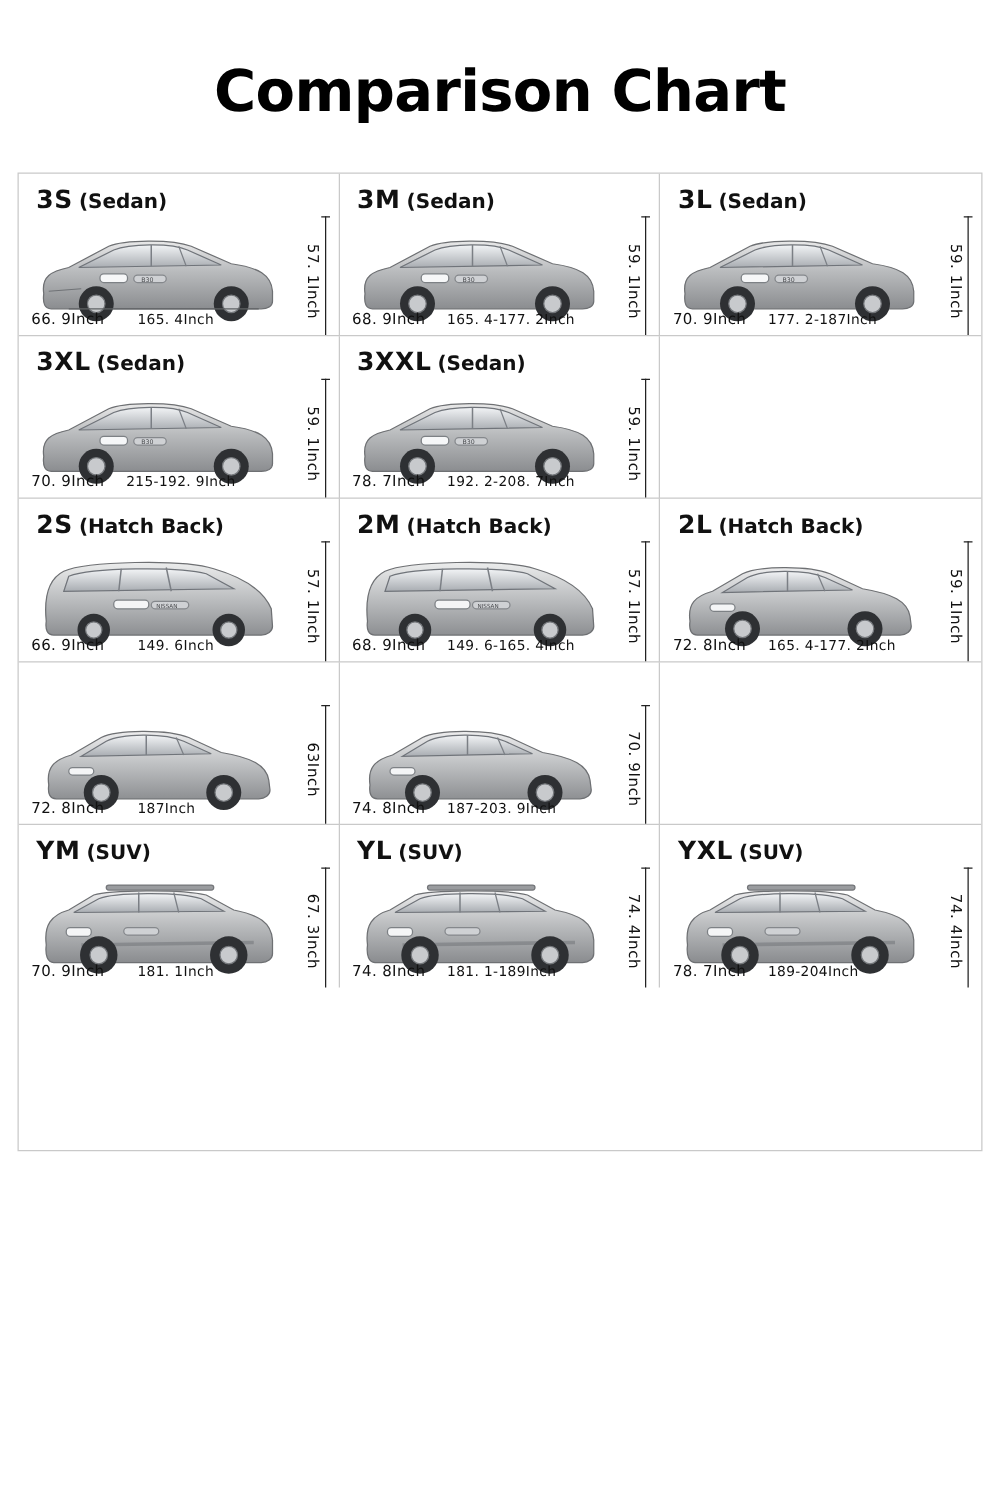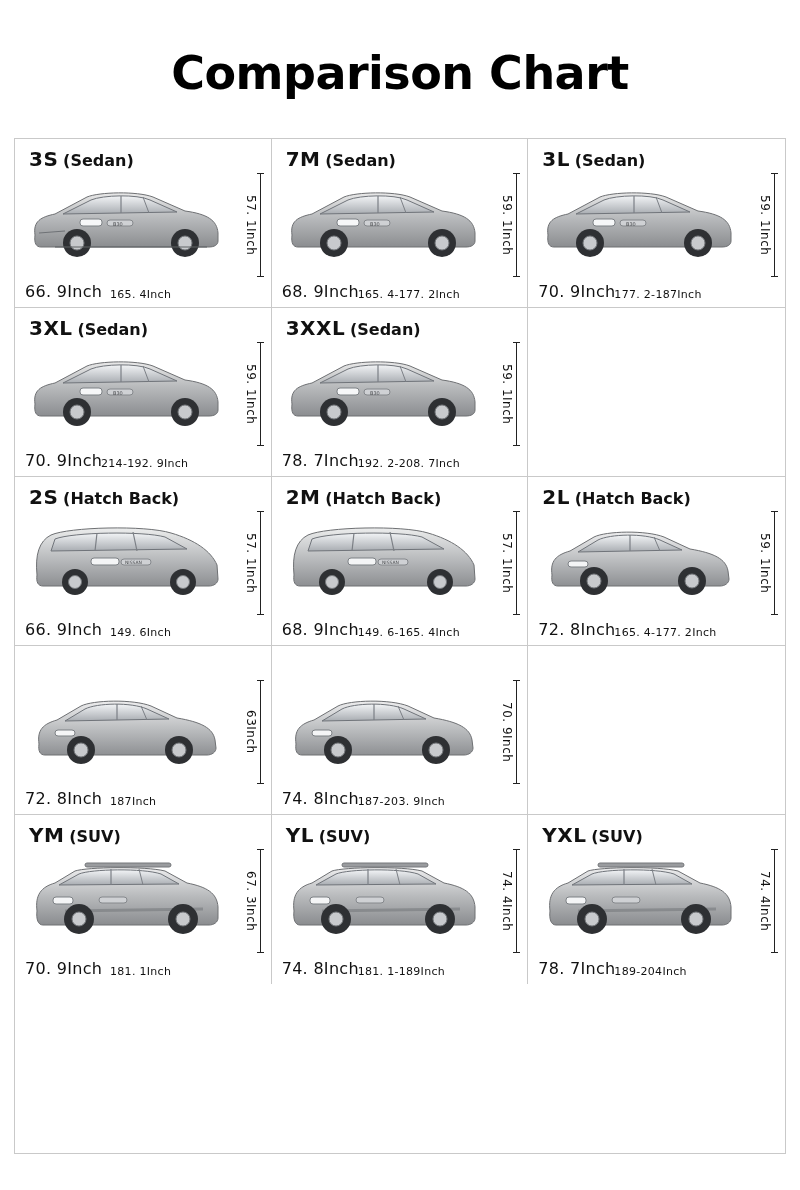--- a/index.html
+++ b/index.html
@@ -27,21 +27,21 @@
     color: #000;
     margin: 16px;
     padding-top: 34px;
     line-height: 1;
   }
   .grid {
     position: absolute;
     left: 14px;
     top: 138px;
     width: 772px;
-    height: 1016px;
+    height: 783px;
     border: 1px solid #c9c9c9;
     display: grid;
     grid-template-columns: 1fr 1fr 1fr;
     grid-template-rows: repeat(6, 1fr);
   }
   .cell {
     position: relative;
     border-right: 1px solid #c9c9c9;
     border-bottom: 1px solid #c9c9c9;
     overflow: hidden;
@@ -119,21 +119,21 @@
     left: 0;
     right: 0;
     bottom: 6px;
     height: 16px;
   }
   .dim-width {
     position: absolute;
     left: 10px;
     bottom: 0;
     font-family: "DejaVu Sans", sans-serif;
-    font-size: 16px;
+    font-size: 12px;
     color: #111;
     white-space: nowrap;
     letter-spacing: 0.3px;
   }
   .dim-length {
     position: absolute;
     left: 95px;
     bottom: 0;
     font-family: "DejaVu Sans", sans-serif;
     font-size: 11px;
@@ -191,21 +191,21 @@
         <span class="vline"></span>
       </div>
       <div class="dim-row">
         <span class="dim-width">66. 9Inch</span>
         <span class="dim-length">165. 4Inch</span>
       </div>
     </div>
 
     <div class="cell">
       <div class="cell-label">
-        <span class="size">7M</span>
+        <span class="size">3M</span>
         <span class="type">(Sedan)</span>
       </div>
       <div class="car-wrap">
         <svg viewBox="0 0 205 92" xmlns="http://www.w3.org/2000/svg">
           <path d="M10 62 C8 48 16 44 30 41 L62 24 C74 19 112 18 128 24 L160 38 C182 41 192 47 193 60 L193 68 C193 72 189 74 184 74 L16 74 C11 74 9 70 10 62 Z" fill="url(#gS1)" stroke="#6e7073" stroke-width="1"></path>
           <path d="M66 27 C78 22 112 21 125 27 L152 39 L38 41 Z" fill="url(#gW1)" stroke="#70747a" stroke-width="1"></path>
           <path d="M96 23 L96 40" stroke="#7b7f85" stroke-width="1.2"></path>
           <path d="M118 24 L124 40" stroke="#7b7f85" stroke-width="1"></path>
           <rect x="55" y="46" width="22" height="7" rx="3" fill="#f6f7f8" stroke="#7d8185"></rect>
           <rect x="82" y="47" width="26" height="6" rx="3" fill="#cfd1d4" stroke="#85888c"></rect>
@@ -275,21 +275,21 @@
           <circle cx="160" cy="70" r="14" fill="#2e3033"></circle>
           <circle cx="160" cy="70" r="7" fill="#c8cacd" stroke="#75787c"></circle>
         </svg>
       </div>
       <div class="dim-height">
         <span class="vtext">59. 1Inch</span>
         <span class="vline"></span>
       </div>
       <div class="dim-row">
         <span class="dim-width">70. 9Inch</span>
-        <span class="dim-length wide">214-192. 9Inch</span>
+        <span class="dim-length wide">215-192. 9Inch</span>
       </div>
     </div>
 
     <div class="cell">
       <div class="cell-label">
         <span class="size">3XXL</span>
         <span class="type">(Sedan)</span>
       </div>
       <div class="car-wrap">
         <svg viewBox="0 0 205 92" xmlns="http://www.w3.org/2000/svg">

